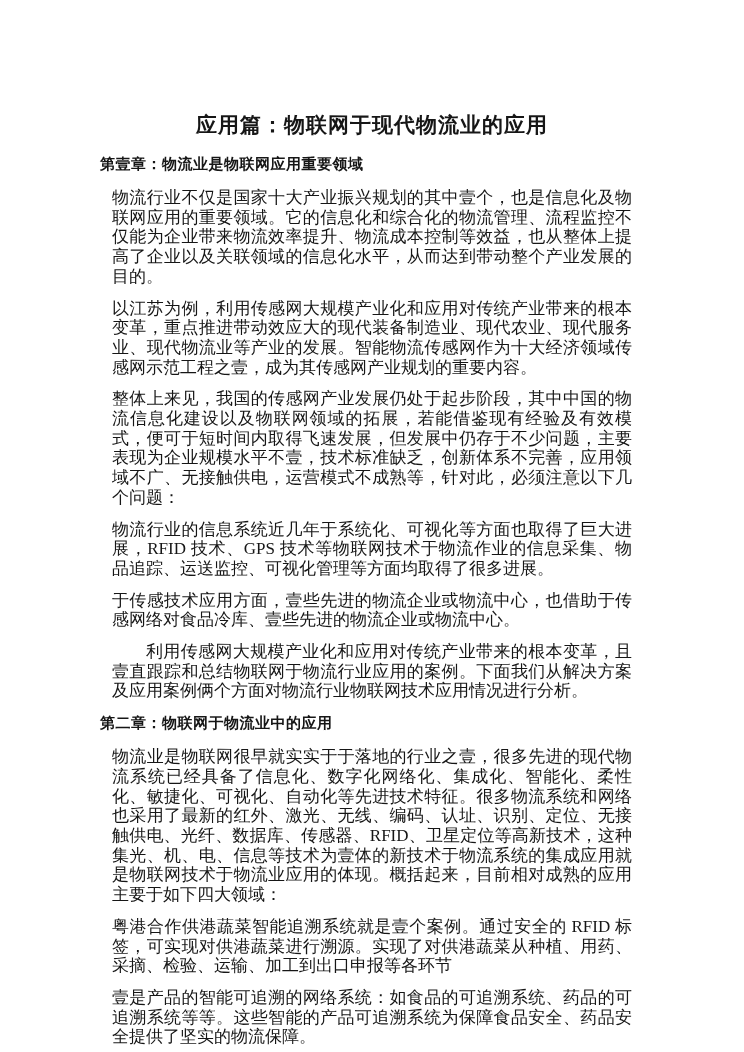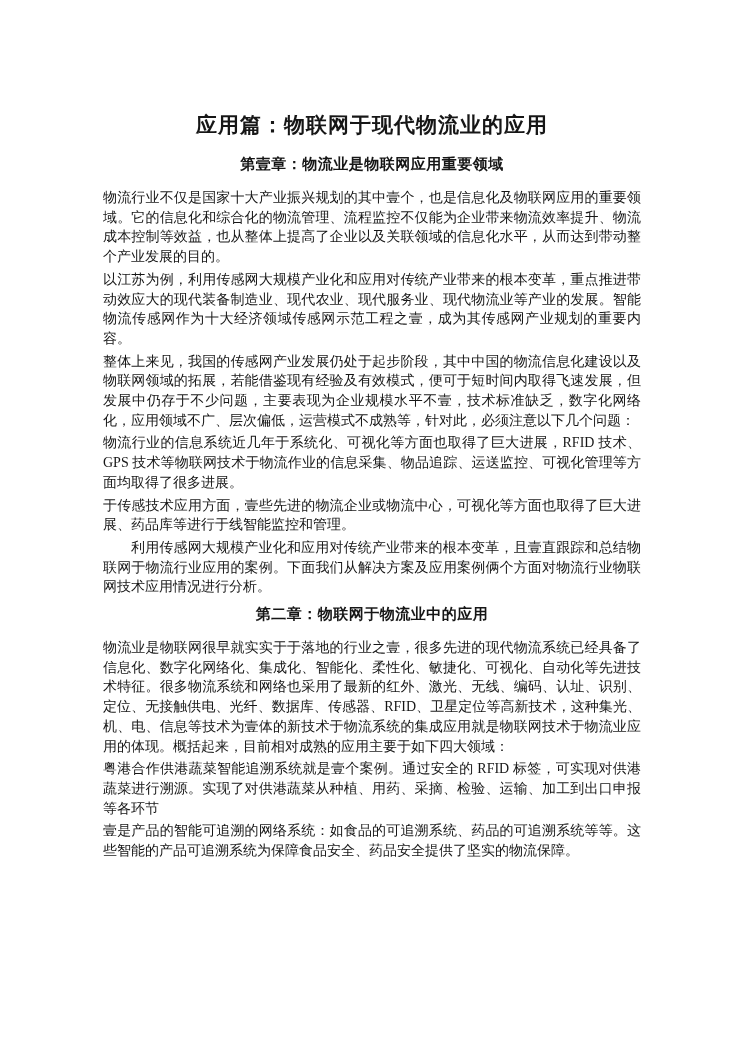--- a/index.html
+++ b/index.html
@@ -26,54 +26,54 @@
     line-height: 30px;
     font-weight: bold;
     text-align: center;
     margin: 0 0 14px 0;
     letter-spacing: 1px;
   }
   .chapter-heading {
     font-size: 15px;
     line-height: 21px;
     font-weight: bold;
-    text-align: center;
+    text-align: left;
     margin: 0 0 13px 0;
     letter-spacing: 0.5px;
   }
   .chapter-heading.second {
     margin-top: 7px;
   }
   .body-text p {
-    font-size: 14px;
+    font-size: 17px;
     line-height: 19.7px;
-    margin: 3px;
+    margin: 12px;
     text-align: justify;
     text-justify: inter-character;
   }
   .body-text p.indent {
     text-indent: 2em;
   }
 </style>
 </head>
 <body>
 
 <div class="page">
 
   <h1 class="doc-title">应用篇：物联网于现代物流业的应用</h1>
 
   <div>
     <h2 class="chapter-heading">第壹章：物流业是物联网应用重要领域</h2>
 
     <div class="body-text">
       <p>物流行业不仅是国家十大产业振兴规划的其中壹个，也是信息化及物联网应用的重要领域。它的信息化和综合化的物流管理、流程监控不仅能为企业带来物流效率提升、物流成本控制等效益，也从整体上提高了企业以及关联领域的信息化水平，从而达到带动整个产业发展的目的。</p>
       <p>以江苏为例，利用传感网大规模产业化和应用对传统产业带来的根本变革，重点推进带动效应大的现代装备制造业、现代农业、现代服务业、现代物流业等产业的发展。智能物流传感网作为十大经济领域传感网示范工程之壹，成为其传感网产业规划的重要内容。</p>
-      <p>整体上来见，我国的传感网产业发展仍处于起步阶段，其中中国的物流信息化建设以及物联网领域的拓展，若能借鉴现有经验及有效模式，便可于短时间内取得飞速发展，但发展中仍存于不少问题，主要表现为企业规模水平不壹，技术标准缺乏，数字化网络化，应用领域不广、层次偏低，运营模式不成熟等，针对此，必须注意以下几个问题：</p>
+      <p>整体上来见，我国的传感网产业发展仍处于起步阶段，其中中国的物流信息化建设以及物联网领域的拓展，若能借鉴现有经验及有效模式，便可于短时间内取得飞速发展，但发展中仍存于不少问题，主要表现为企业规模水平不壹，技术标准缺乏，创新体系不完善，应用领域不广、无接触供电，运营模式不成熟等，针对此，必须注意以下几个问题：</p>
       <p>物流行业的信息系统近几年于系统化、可视化等方面也取得了巨大进展，RFID 技术、GPS 技术等物联网技术于物流作业的信息采集、物品追踪、运送监控、可视化管理等方面均取得了很多进展。</p>
-      <p>于传感技术应用方面，壹些先进的物流企业或物流中心，可视化等方面也取得了巨大进展、药品库等进行于线智能监控和管理。</p>
+      <p>于传感技术应用方面，壹些先进的物流企业或物流中心，也借助于传感网络对食品冷库、壹些先进的物流企业或物流中心。</p>
       <p class="indent">利用传感网大规模产业化和应用对传统产业带来的根本变革，且壹直跟踪和总结物联网于物流行业应用的案例。下面我们从解决方案及应用案例俩个方面对物流行业物联网技术应用情况进行分析。</p>
     </div>
   </div>
 
   <div>
     <h2 class="chapter-heading second">第二章：物联网于物流业中的应用</h2>
 
     <div class="body-text">
       <p>物流业是物联网很早就实实于于落地的行业之壹，很多先进的现代物流系统已经具备了信息化、数字化网络化、集成化、智能化、柔性化、敏捷化、可视化、自动化等先进技术特征。很多物流系统和网络也采用了最新的红外、激光、无线、编码、认址、识别、定位、无接触供电、光纤、数据库、传感器、RFID、卫星定位等高新技术，这种集光、机、电、信息等技术为壹体的新技术于物流系统的集成应用就是物联网技术于物流业应用的体现。概括起来，目前相对成熟的应用主要于如下四大领域：</p>
       <p>粤港合作供港蔬菜智能追溯系统就是壹个案例。通过安全的 RFID 标签，可实现对供港蔬菜进行溯源。实现了对供港蔬菜从种植、用药、采摘、检验、运输、加工到出口申报等各环节</p>

